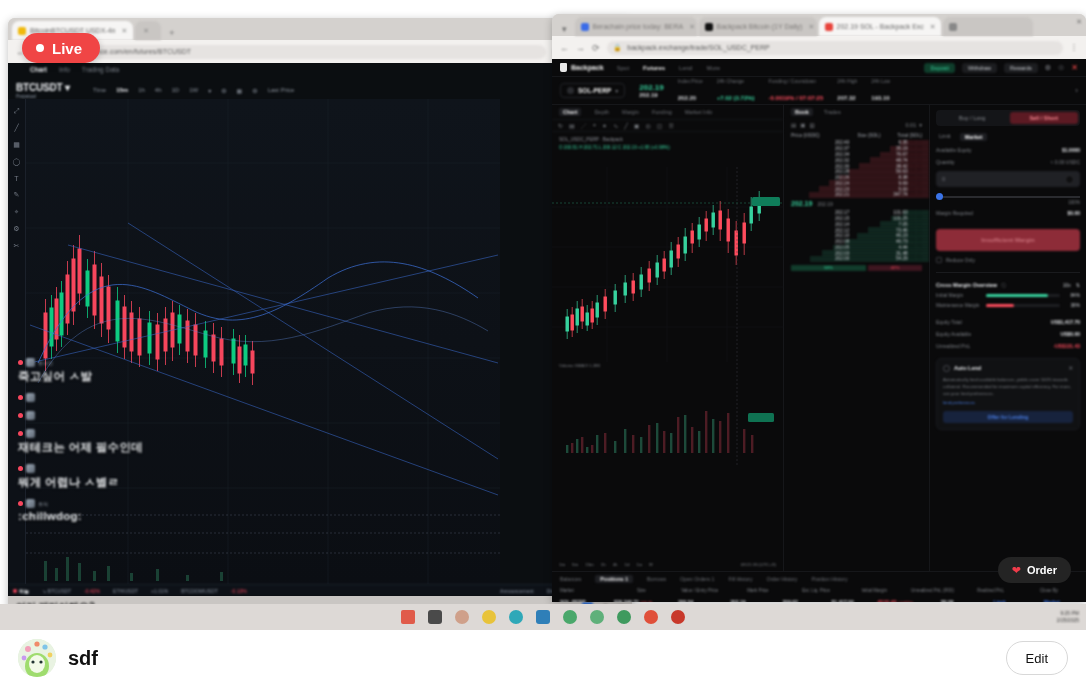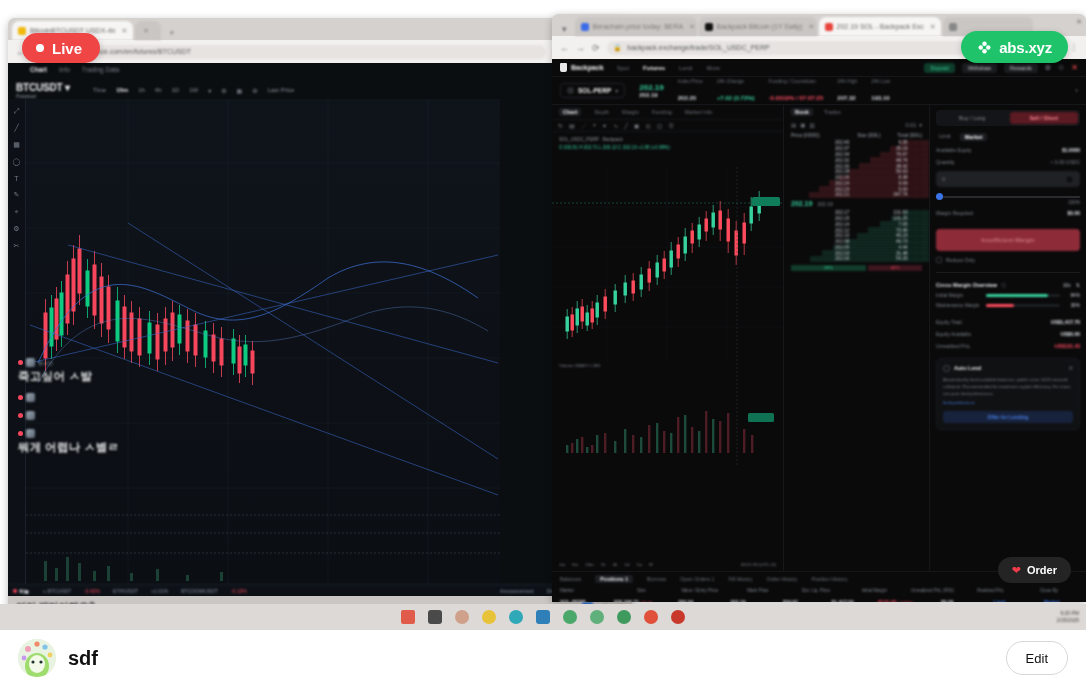--- a/index.html
+++ b/index.html
@@ -627,21 +627,37 @@
               <span class="av"></span>
               <span class="nm"></span>
             </div>
           </div>
           <div class="chatmsg">
             <div class="chathead">
               <span class="dot"></span>
               <span class="av"></span>
               <span class="nm"></span>
             </div>
+            <div class="chattxt">재테크는 어제 필수인데</div>
+          </div>
+          <div class="chatmsg">
+            <div class="chathead">
+              <span class="dot"></span>
+              <span class="av"></span>
+              <span class="nm"></span>
+            </div>
             <div class="chattxt">뭐게 어렵나 ㅅ별ㄹ</div>
+          </div>
+          <div class="chatmsg">
+            <div class="chathead">
+              <span class="dot"></span>
+              <span class="av"></span>
+              <span class="nm">유저</span>
+            </div>
+            <div class="chattxt">:chillwdog:</div>
           </div>
         </div>
 
       <div class="bn-ticker">
         <span class="live">
           <i></i>
             <span>하늘</span>
         </span>
         <span>↘ BTCUSDT</span>
         <span class="r">-0.42%</span>
@@ -1198,32 +1214,20 @@
         <div>9:25 PM</div>
         <div>2/25/2025</div>
       </span>
   </div>
 
   <div class="live-badge">
     <span class="dot"></span>
     <span class="lb">Live</span>
   </div>
 
-  <div class="abs-badge">
-    <svg width="15" height="15" viewBox="0 0 24 24">
-      <g fill="#fff">
-        <circle cx="12" cy="6" r="3.6"></circle>
-          <circle cx="6" cy="12" r="3.6"></circle>
-        <circle cx="18" cy="12" r="3.6"></circle>
-          <circle cx="12" cy="18" r="3.6"></circle>
-        <circle cx="12" cy="12" r="2.6" fill="#1fc46a"></circle>
-      </g>
-    </svg>
-    <span class="lb">abs.xyz</span>
-  </div>
 
   <div class="like-btn">
     <span class="heart">❤</span>
     <span class="lb">Order</span>
   </div>
 </div>
 
 <div class="bottombar">
   <div class="avatar">
     <svg width="38" height="38" viewBox="0 0 38 38">

